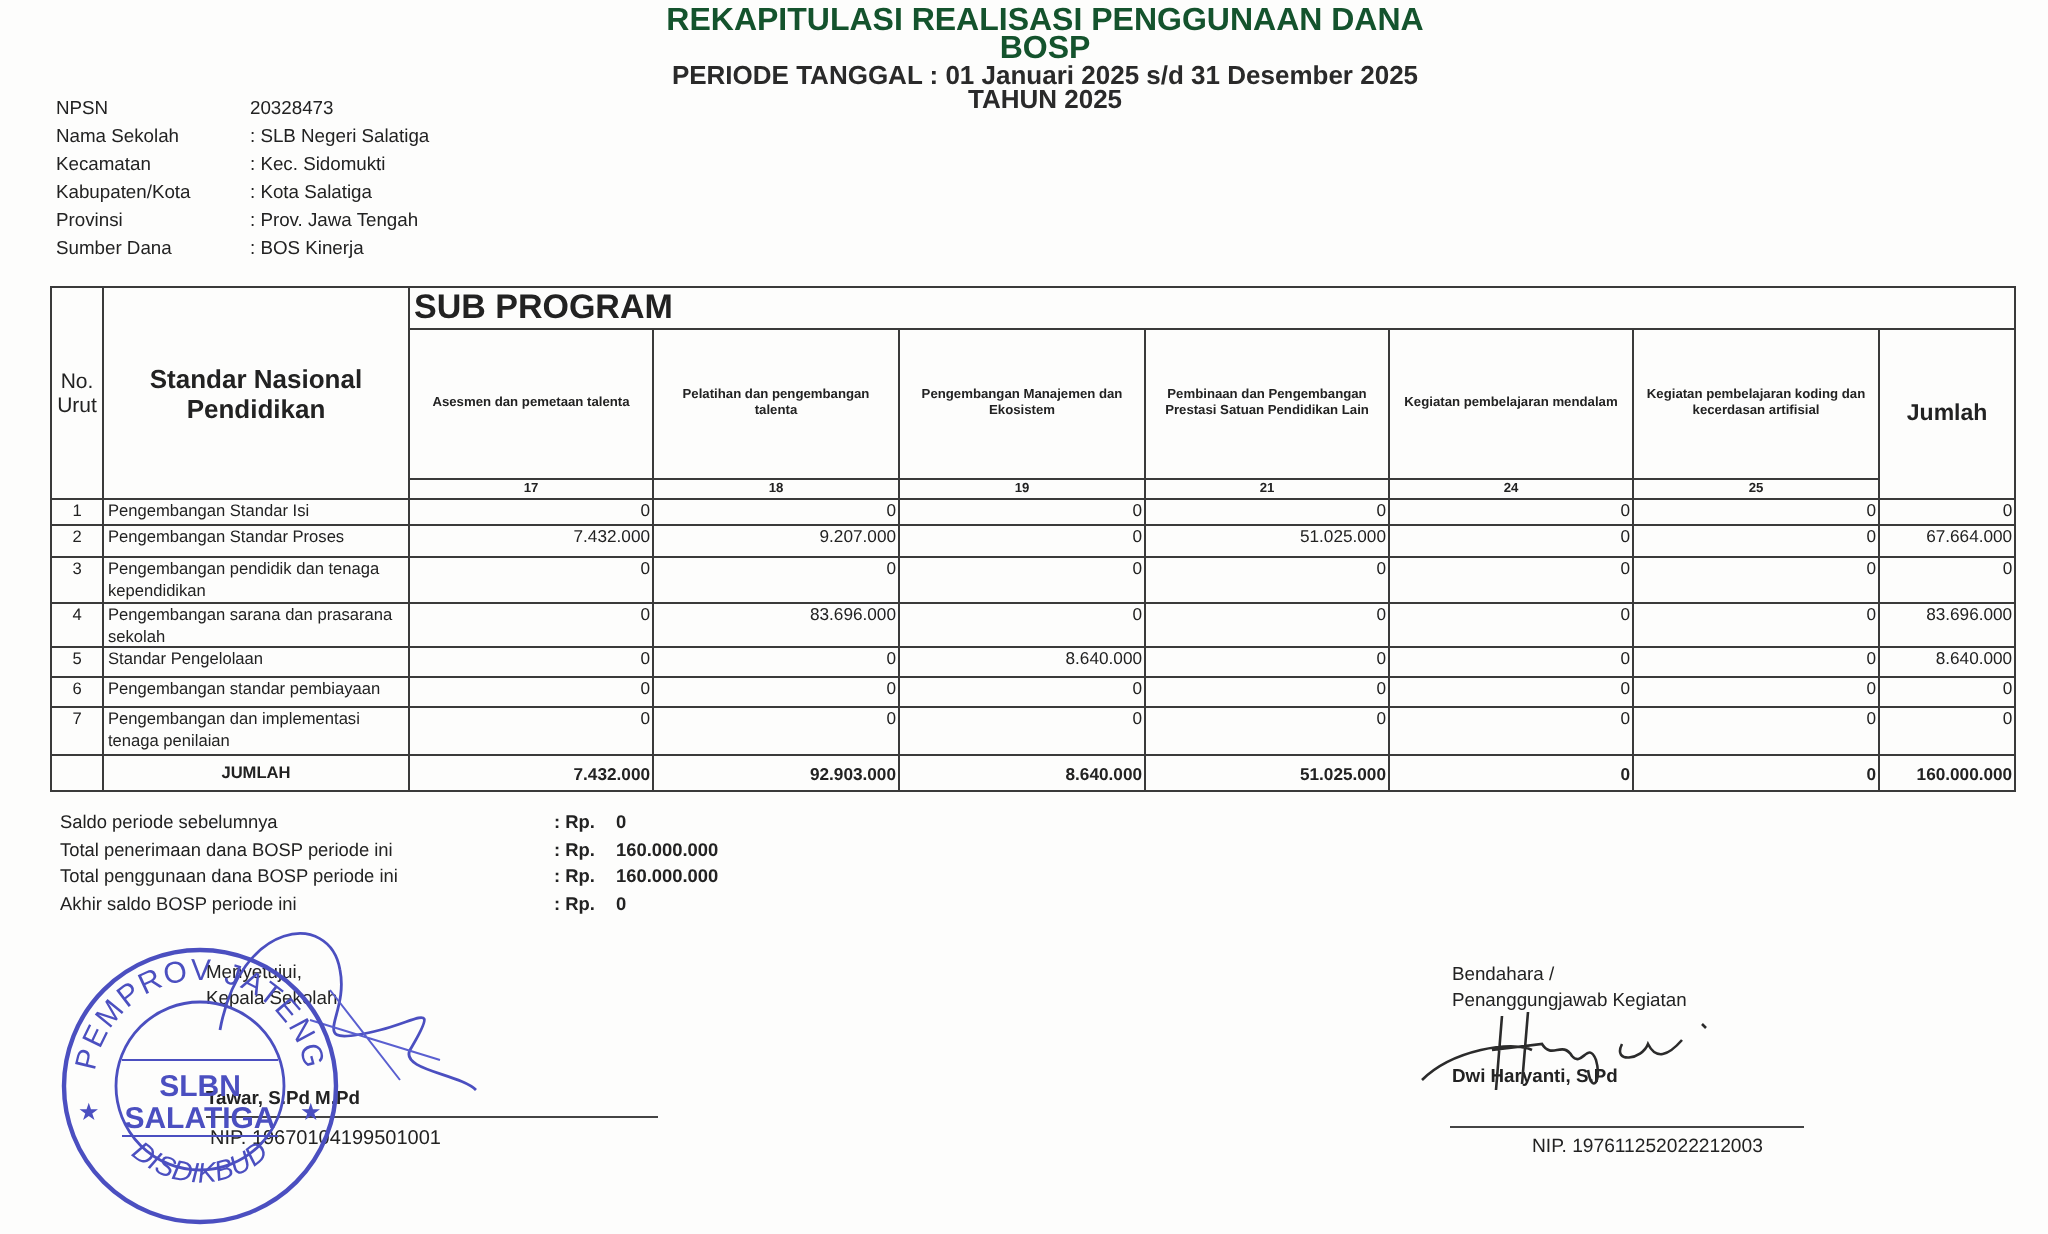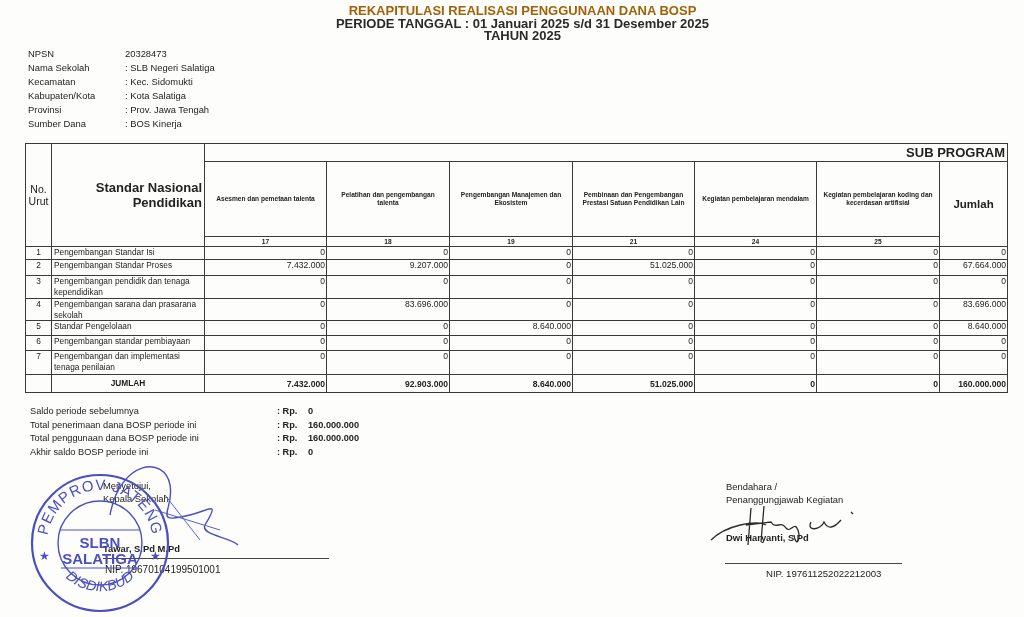--- a/index.html
+++ b/index.html
@@ -3,41 +3,41 @@
 <meta charset="utf-8">
 <style>
   html, body { margin:0; padding:0; }
   body {
     width:1024px; height:617px; position:relative; overflow:hidden;
     background:#fdfdfc;
     font-family:"Liberation Sans", sans-serif;
     color:#1a1a1a;
   }
   .title-block { position:absolute; left:330px; top:4px; width:385px; text-align:center; font-weight:bold; }
-  .title-main { font-size:13px; line-height:14px; color:#a16207; }
+  .title-main { font-size:16px; line-height:14px; color:#14532d; }
   .title-sub { font-size:13px; line-height:12px; color:#2a2a2a; }
   .info { position:absolute; left:28px; top:47px; font-size:9.4px; color:#222; }
   .info-row { height:14px; line-height:14px; position:relative; }
   .info-label { position:absolute; left:0; width:95px; }
   .info-value { position:absolute; left:97px; white-space:nowrap; }
 
   table.rekap {
     position:absolute; left:25px; top:143px;
     border-collapse:collapse; table-layout:fixed;
     width:982px; font-size:8.6px; color:#222;
   }
   table.rekap td, table.rekap th {
     border:1.2px solid #3a3a3a; padding:0 2px; overflow:hidden;
   }
   th { font-weight:normal; }
-  .h-sub { height:17px; font-size:13px; font-weight:bold; text-align:right;margin-top:19px; }
+  .h-sub { height:17px; font-size:17px; font-weight:bold; text-align:left;margin-top:19px; }
   .h-col { height:74px; font-size:6.6px; font-weight:bold; text-align:center; line-height:8.5px; padding:0 6px !important; }
   .h-code { height:9px; font-size:6.6px; font-weight:bold; text-align:center; line-height:9px; }
   .h-no { font-size:10.5px; font-weight:normal; text-align:center; line-height:12px; }
-  .h-std { font-size:13px; font-weight:bold; text-align:right; line-height:15px; }
+  .h-std { font-size:13px; font-weight:bold; text-align:center; line-height:15px; }
   .h-jml { font-size:11.5px; font-weight:bold; text-align:center; }
   td.no { text-align:center; vertical-align:top; font-size:8.3px; }
   td.name { vertical-align:top; font-size:8.3px; line-height:10.5px;margin-left:28px; }
   td.num { text-align:right; vertical-align:top; font-size:8.6px; padding-right:1px !important; }
   tr.total td { font-weight:bold; vertical-align:middle; height:17px; }
   tr.total td.name { text-align:center; vertical-align:middle; }
 
   .summary { position:absolute; left:30px; top:405px; font-size:9.2px; color:#222; }
   .sum-row { position:relative; height:13.5px; line-height:13.5px; }
   .sum-label { position:absolute; left:0; white-space:nowrap; }

